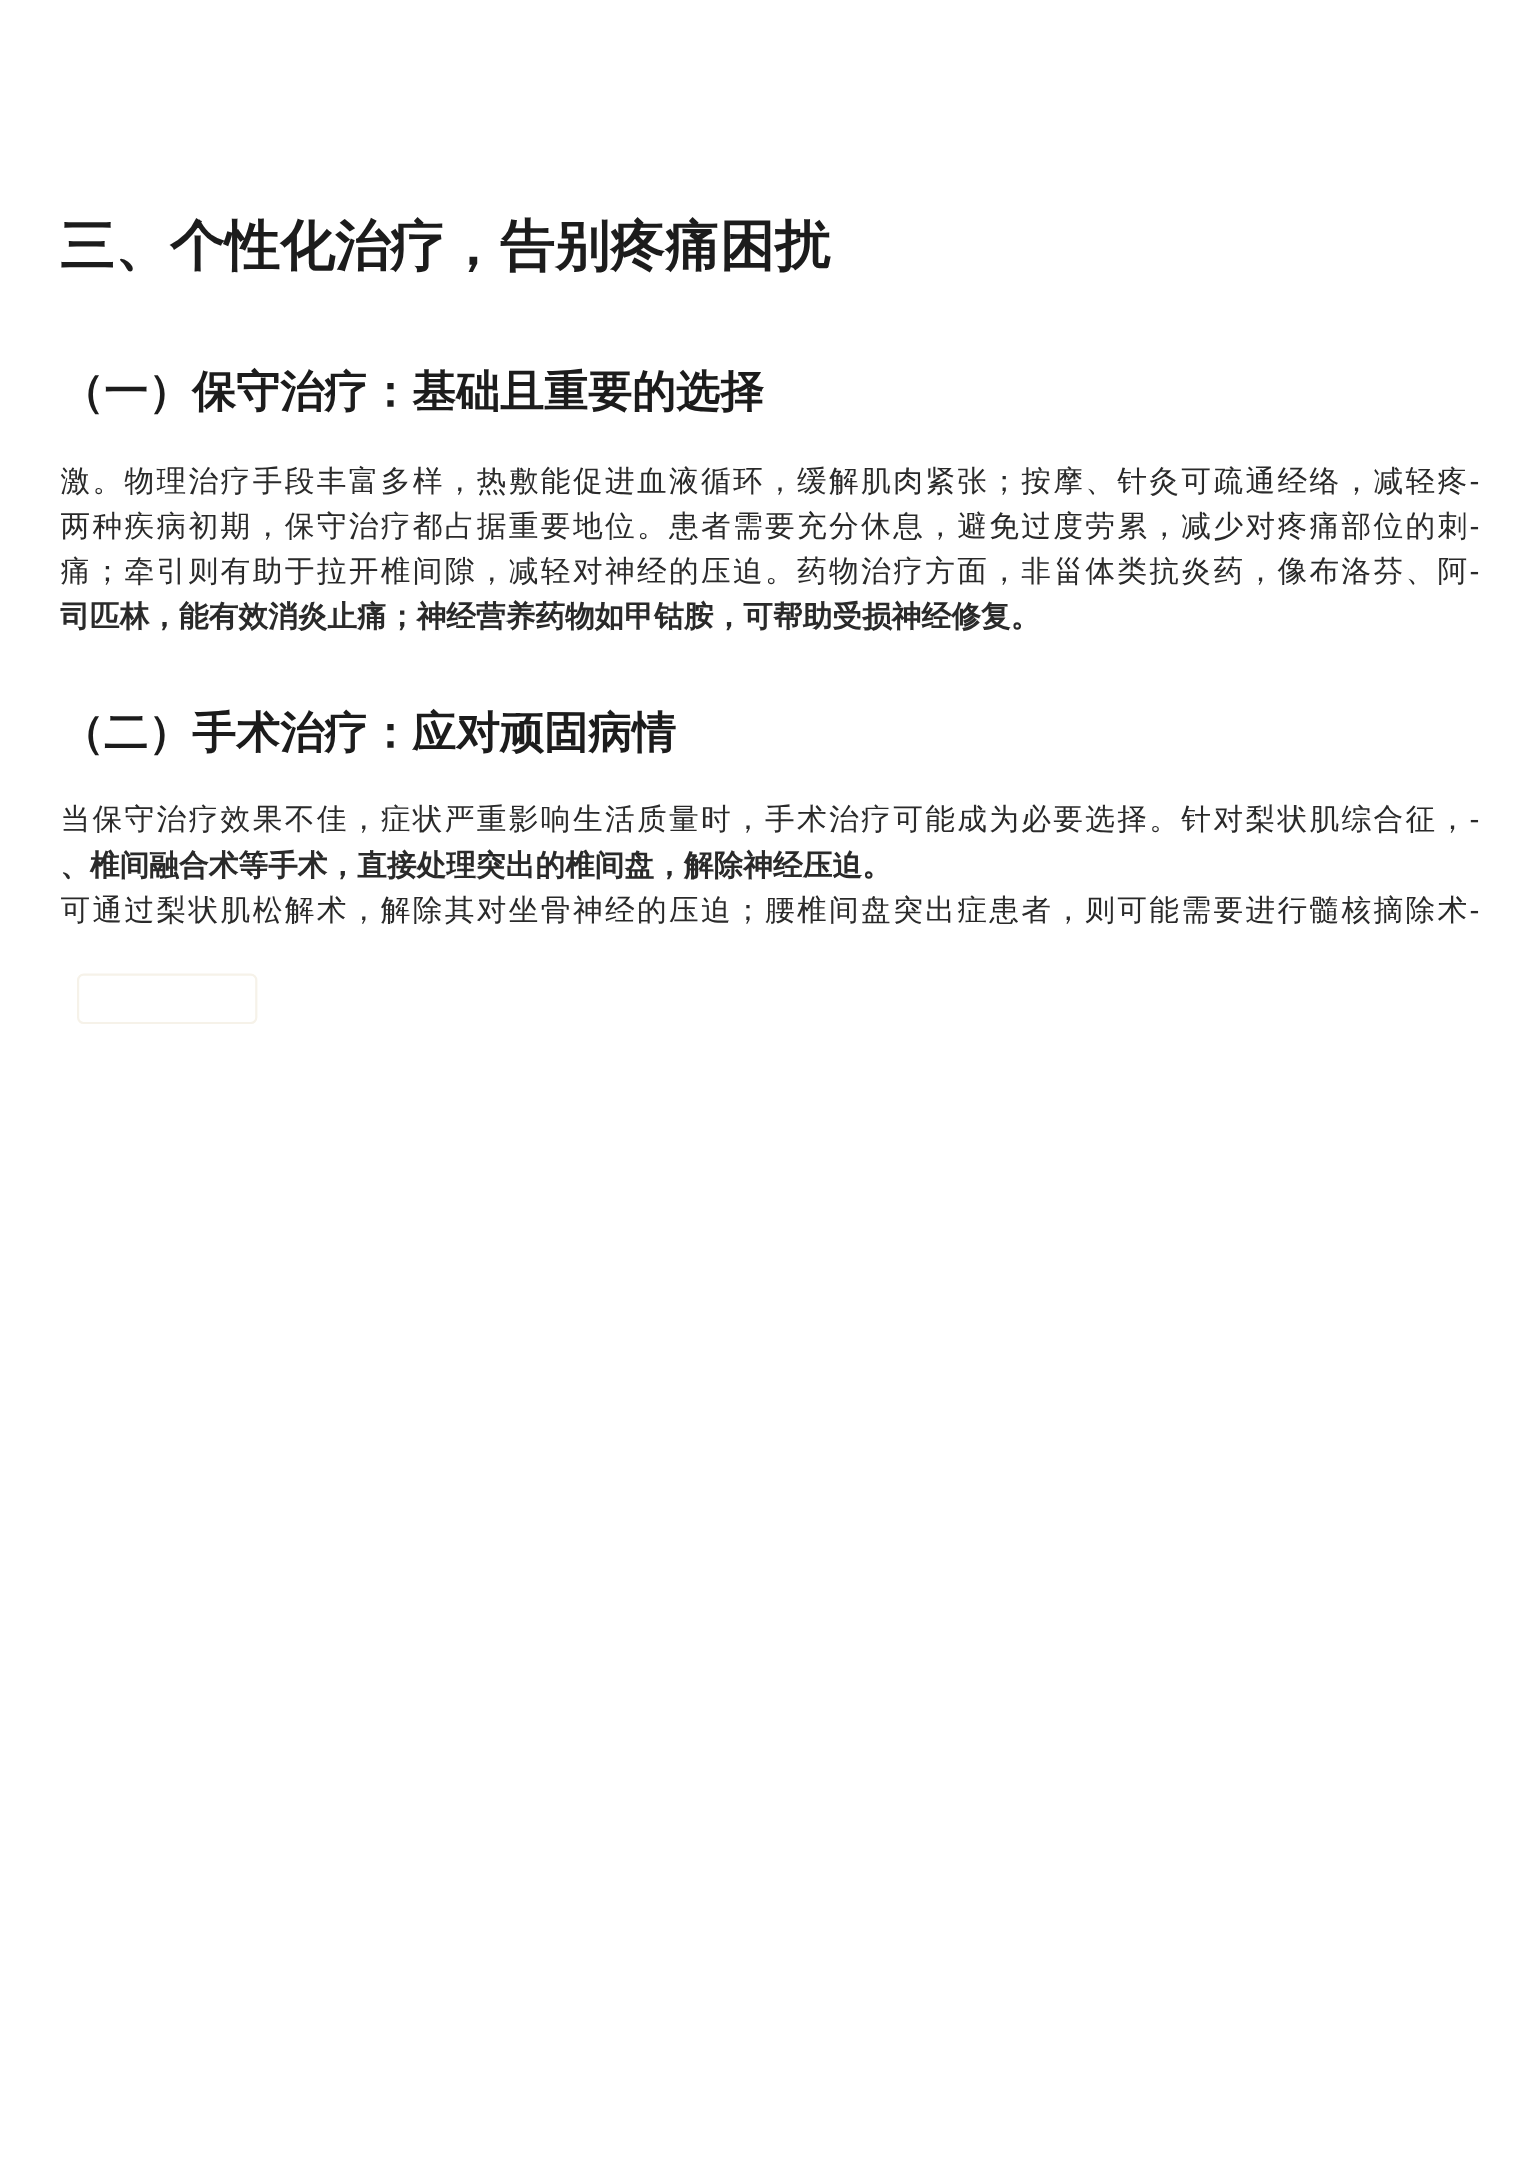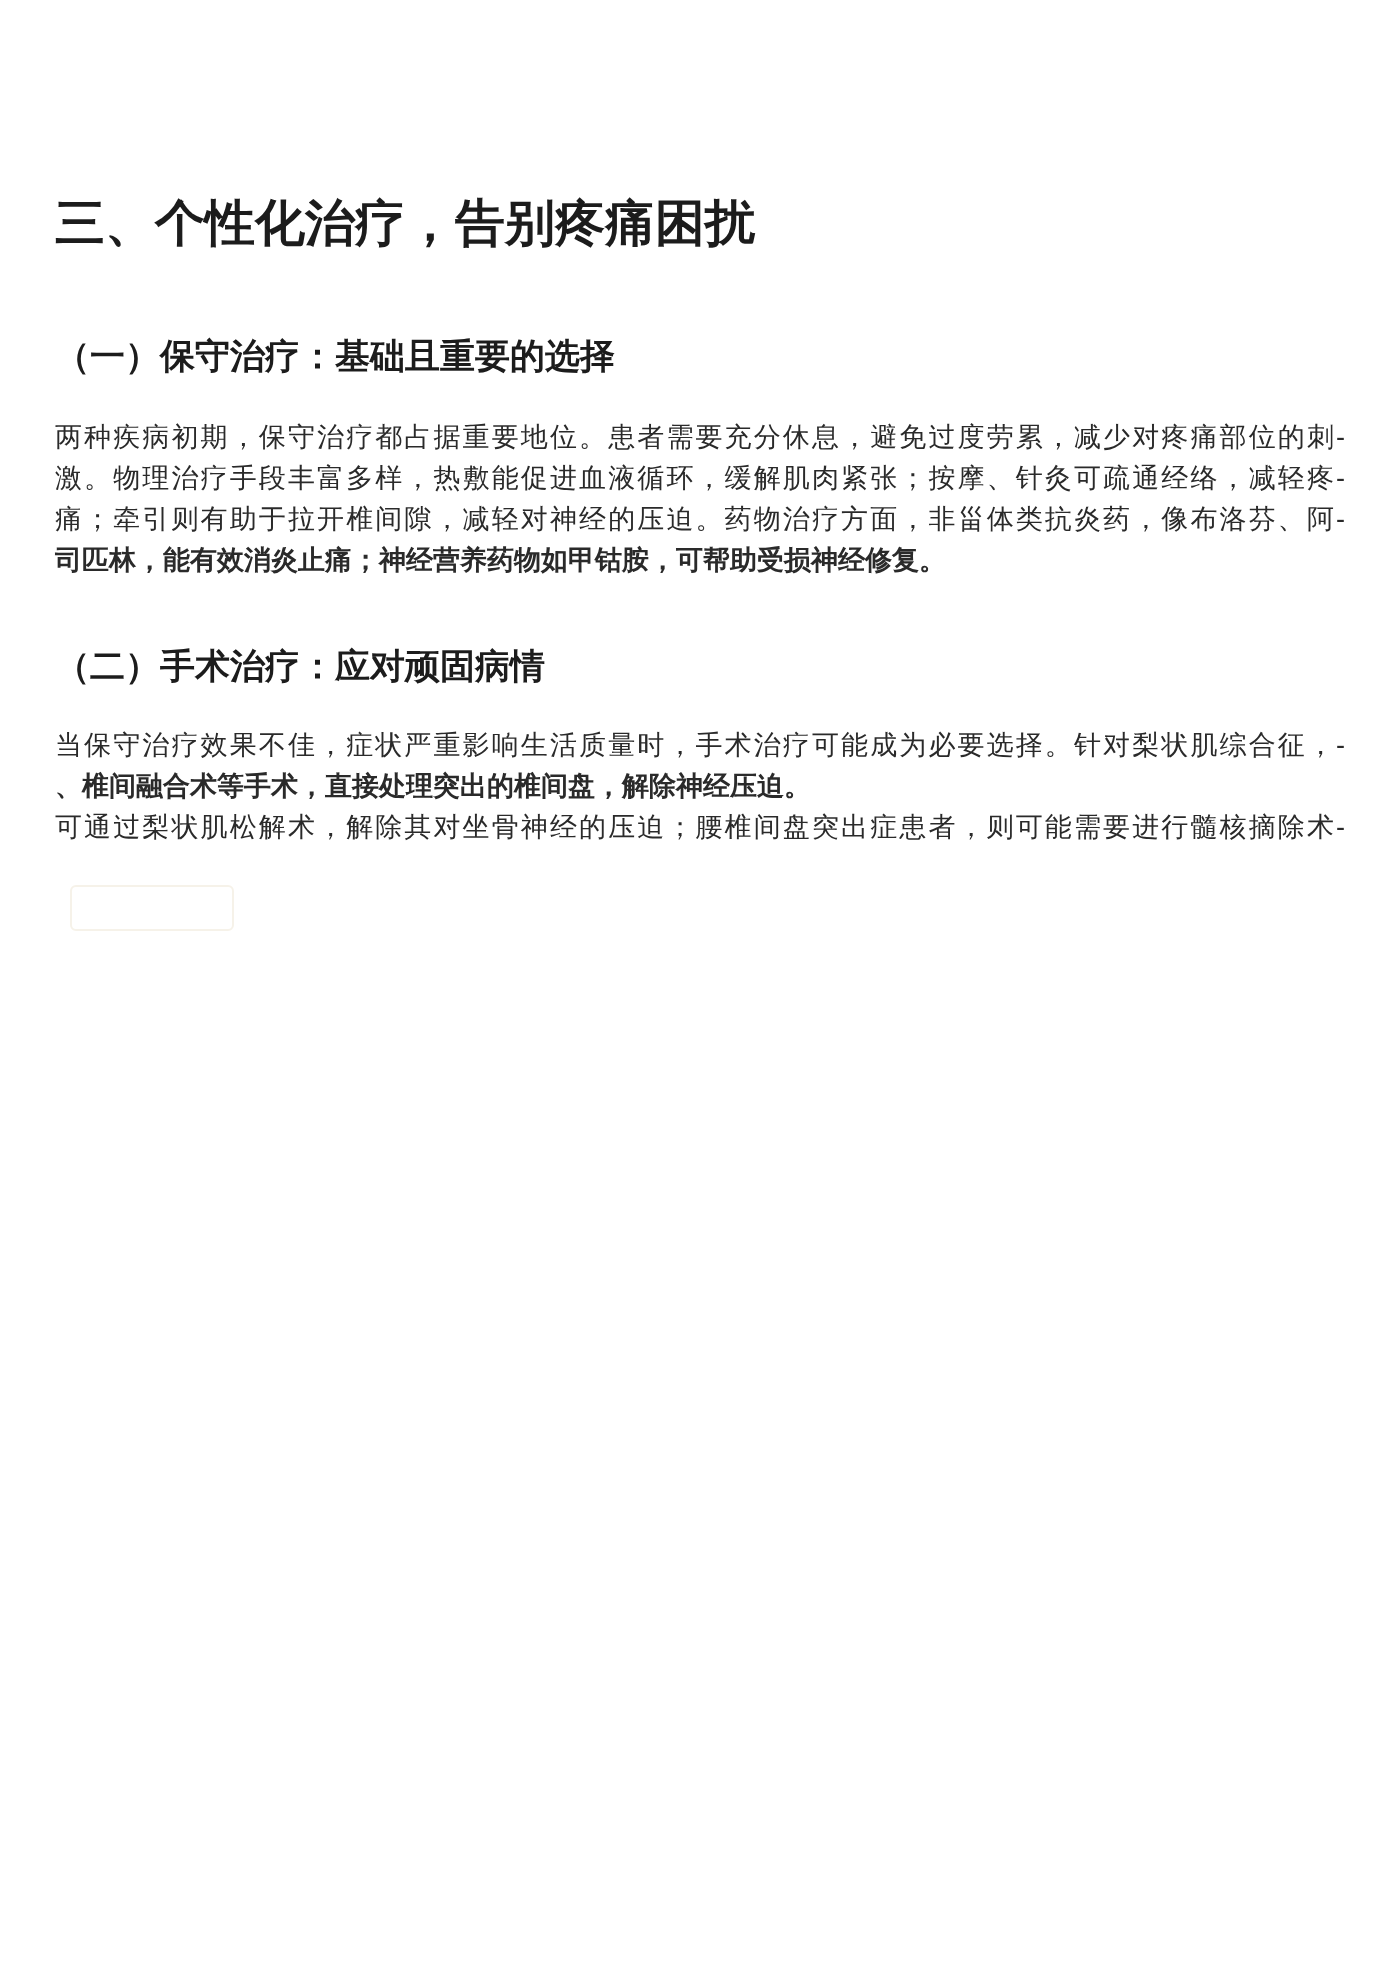--- a/index.html
+++ b/index.html
@@ -25,21 +25,21 @@
     margin: 0;
     padding-top: 194px;
     font-size: 50px;
     line-height: 58px;
     font-weight: 700;
     color: #1c1c1c;
     letter-spacing: 0;
   }
   h2.sec-heading {
     margin: 0;
-    font-size: 35px;
+    font-size: 40px;
     line-height: 44px;
     font-weight: 700;
     color: #1c1c1c;
   }
   h2.sec-1 { margin-top: 82px; }
   h2.sec-2 { margin-top: 63px; }
   .para {
     margin: 0;
     font-size: 27px;
     line-height: 41px;
@@ -72,22 +72,22 @@
 </head>
 <body>
 
 <main class="page">
 
   <h1 class="doc-title">三、个性化治疗，告别疼痛困扰</h1>
 
   <h2 class="sec-heading sec-1">（一）保守治疗：基础且重要的选择</h2>
 
   <p class="para para-1">
+    <span class="line">激。物理治疗手段丰富多样，热敷能促进血液循环，缓解肌肉紧张；按摩、针灸可疏通经络，减轻疼-</span>
     <span class="line">两种疾病初期，保守治疗都占据重要地位。患者需要充分休息，避免过度劳累，减少对疼痛部位的刺-</span>
-    <span class="line">激。物理治疗手段丰富多样，热敷能促进血液循环，缓解肌肉紧张；按摩、针灸可疏通经络，减轻疼-</span>
     <span class="line">痛；牵引则有助于拉开椎间隙，减轻对神经的压迫。药物治疗方面，非甾体类抗炎药，像布洛芬、阿-</span>
     <span class="line last">司匹林，能有效消炎止痛；神经营养药物如甲钴胺，可帮助受损神经修复。</span>
   </p>
 
   <h2 class="sec-heading sec-2">（二）手术治疗：应对顽固病情</h2>
 
   <p class="para para-2">
     <span class="line">当保守治疗效果不佳，症状严重影响生活质量时，手术治疗可能成为必要选择。针对梨状肌综合征，-</span>
     <span class="line last">、椎间融合术等手术，直接处理突出的椎间盘，解除神经压迫。</span>
     <span class="line">可通过梨状肌松解术，解除其对坐骨神经的压迫；腰椎间盘突出症患者，则可能需要进行髓核摘除术-</span>

